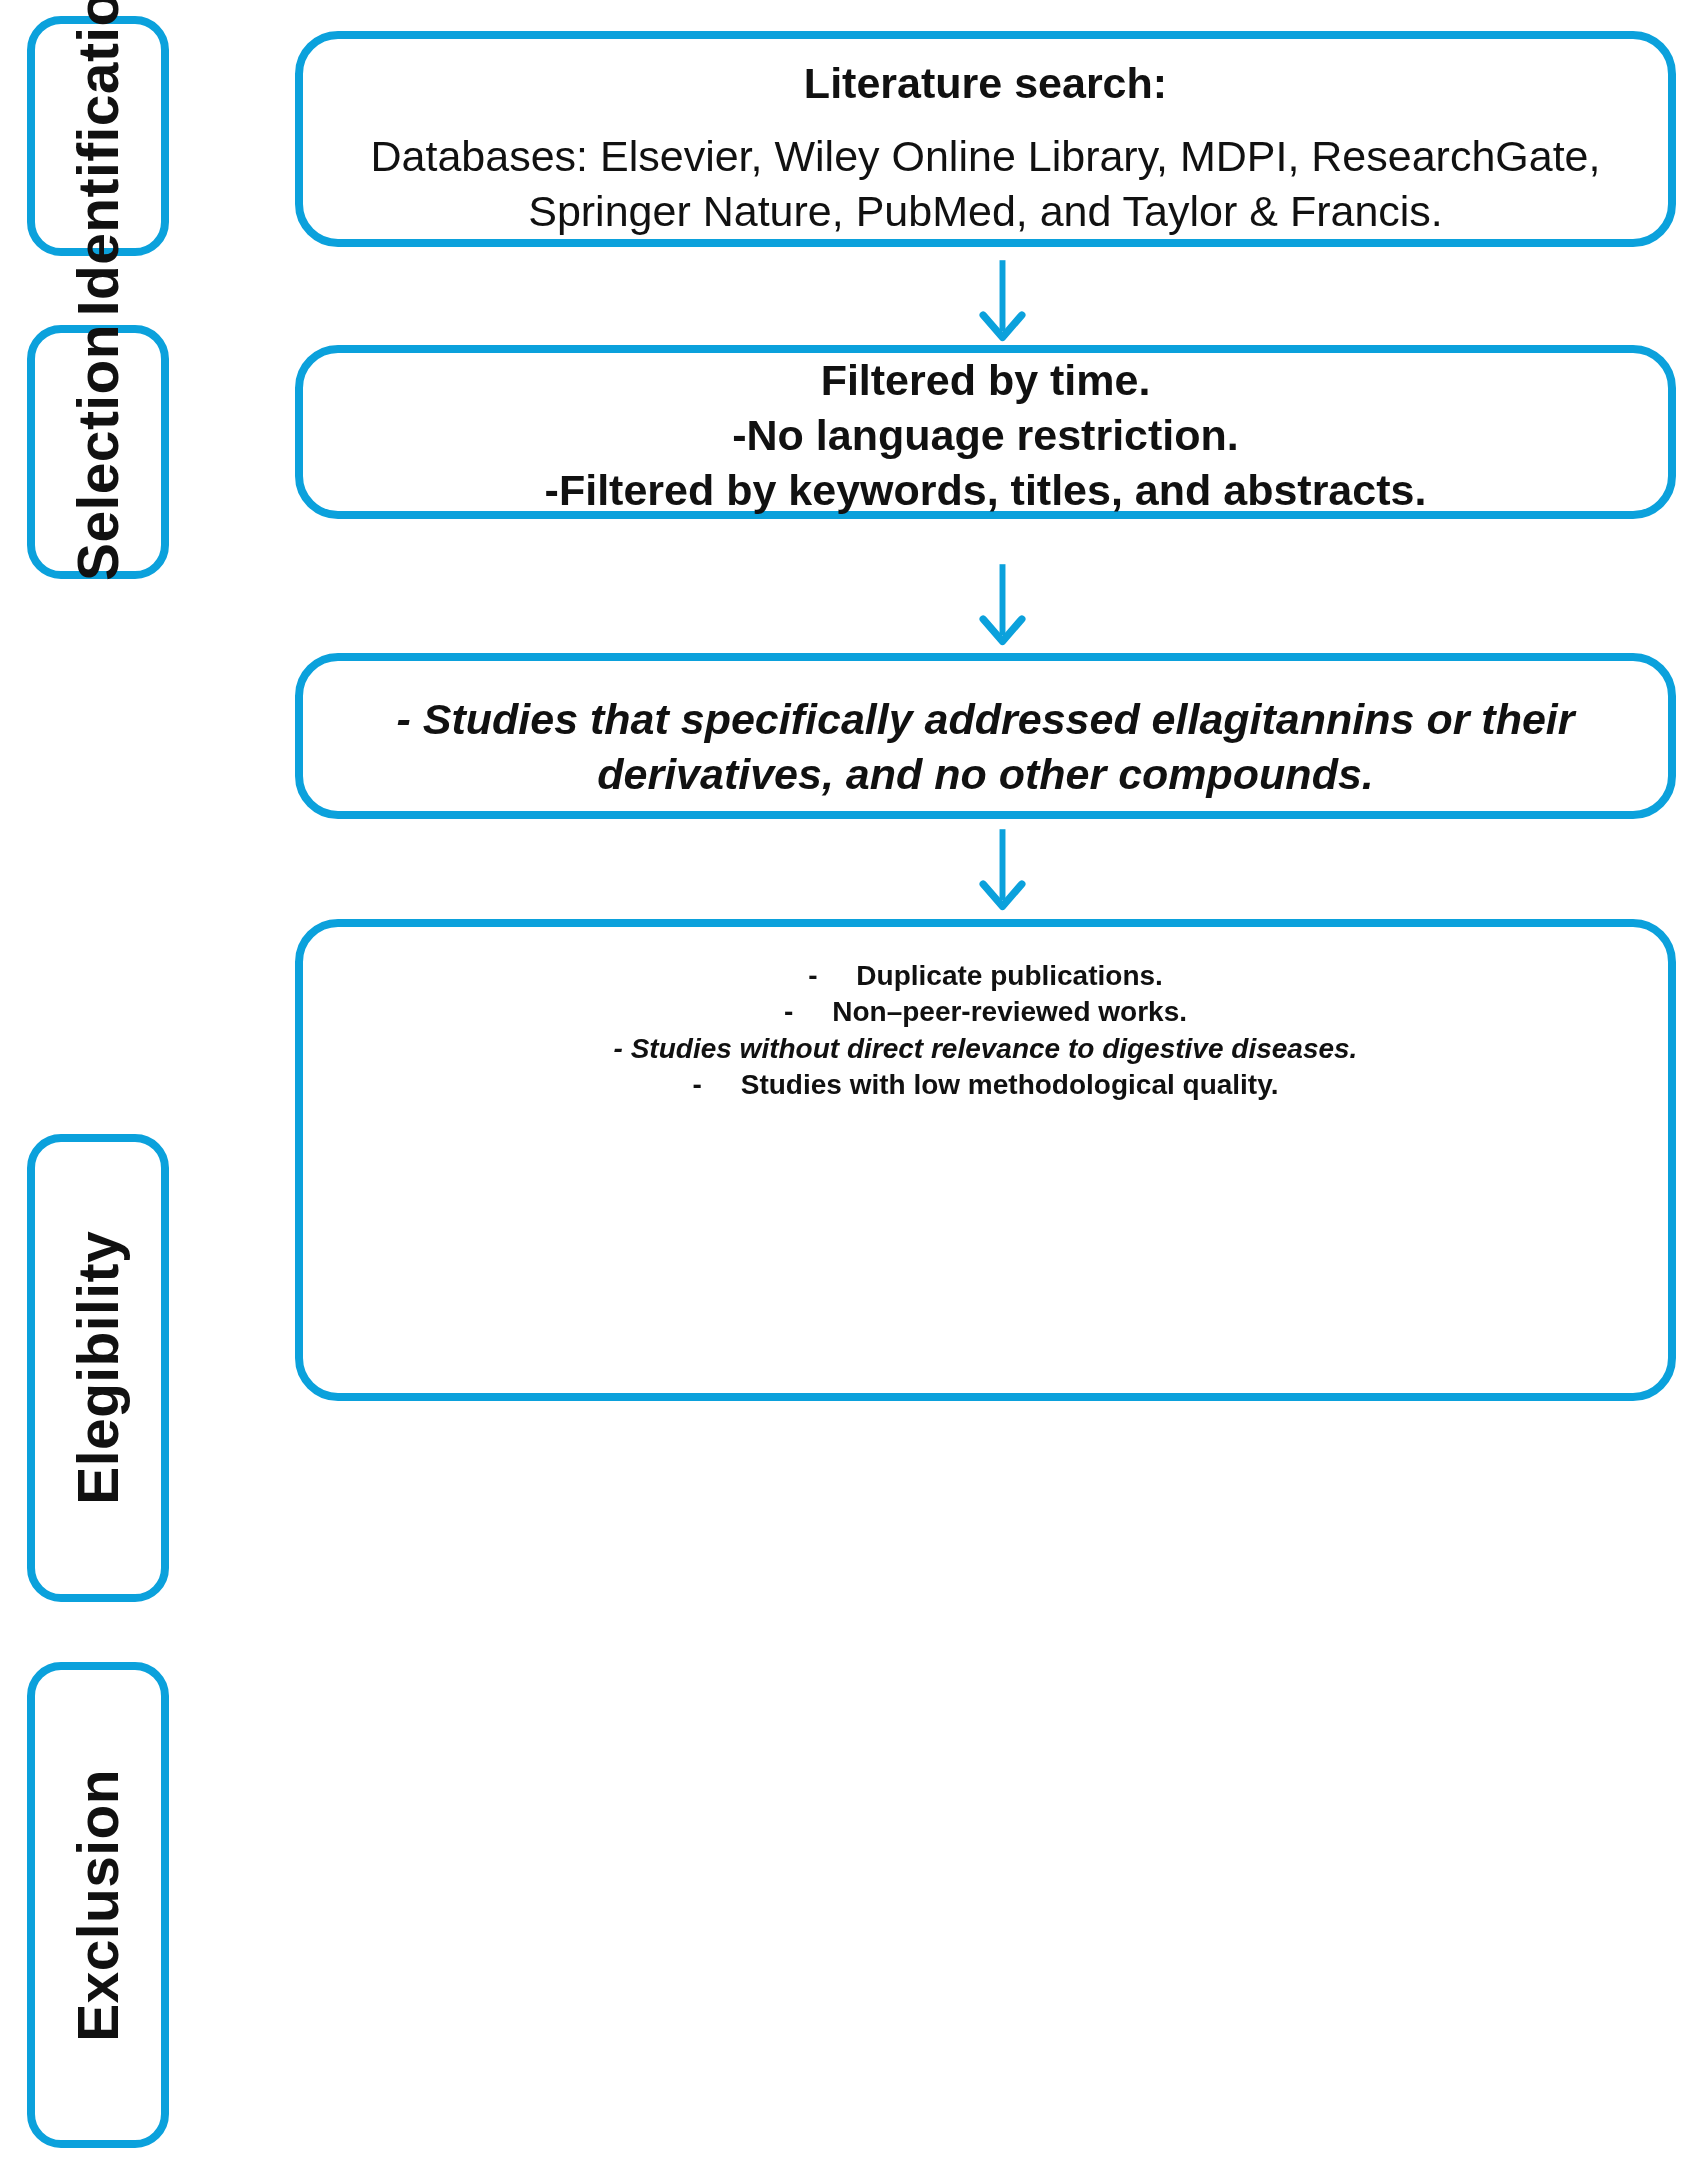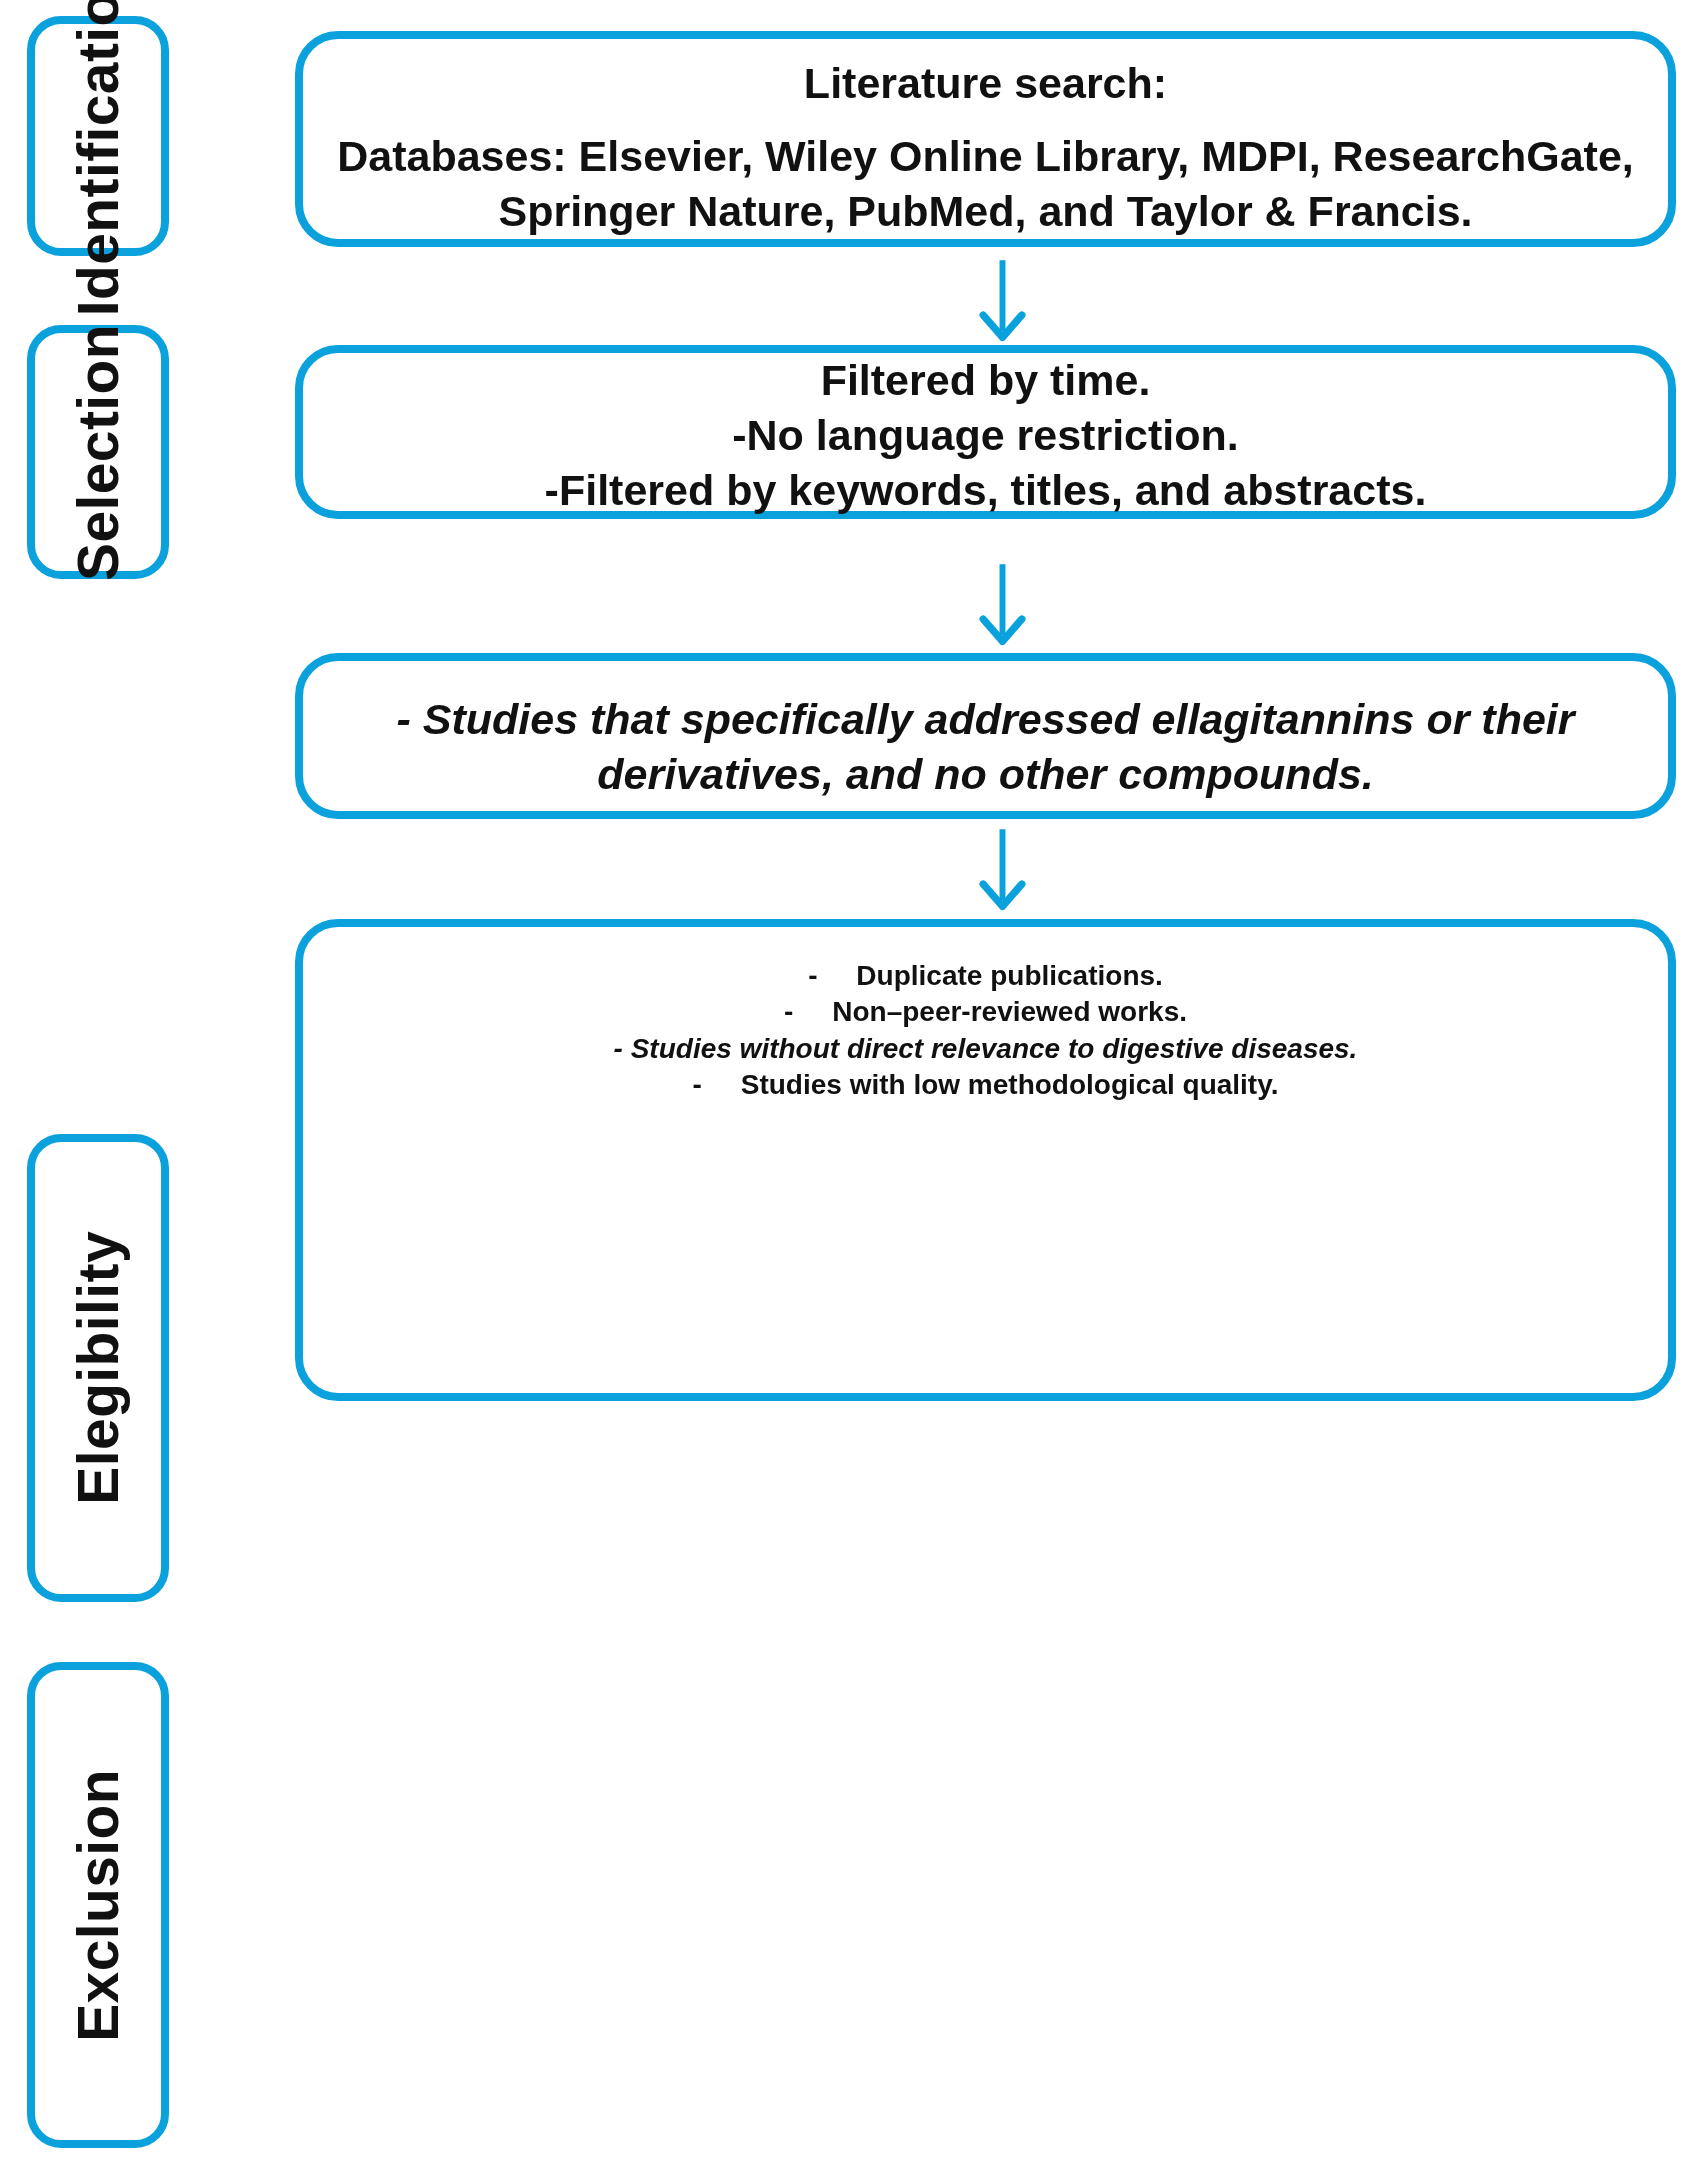--- a/index.html
+++ b/index.html
@@ -71,22 +71,22 @@
   .box-exclusion      { top: 919px; height: 482px; }
 
   .box-text {
     text-align: center;
     font-size: 43px;
     line-height: 1.28;
     color: #111111;
   }
   .box-text.bold { font-weight: bold; }
 
-  .lead-bold { font-weight: bold; }
-  .lead-normal { font-weight: bold; }
+  .lead-bold { font-weight: normal; }
+  .lead-normal { font-weight: normal; }
 
   .spacer-sm { height: 31px; }
 
   .excl-line {
     text-align: center;
     font-size: 28px;
     font-weight: bold;
     line-height: 1.30;
     color: #111111;
     white-space: pre;

